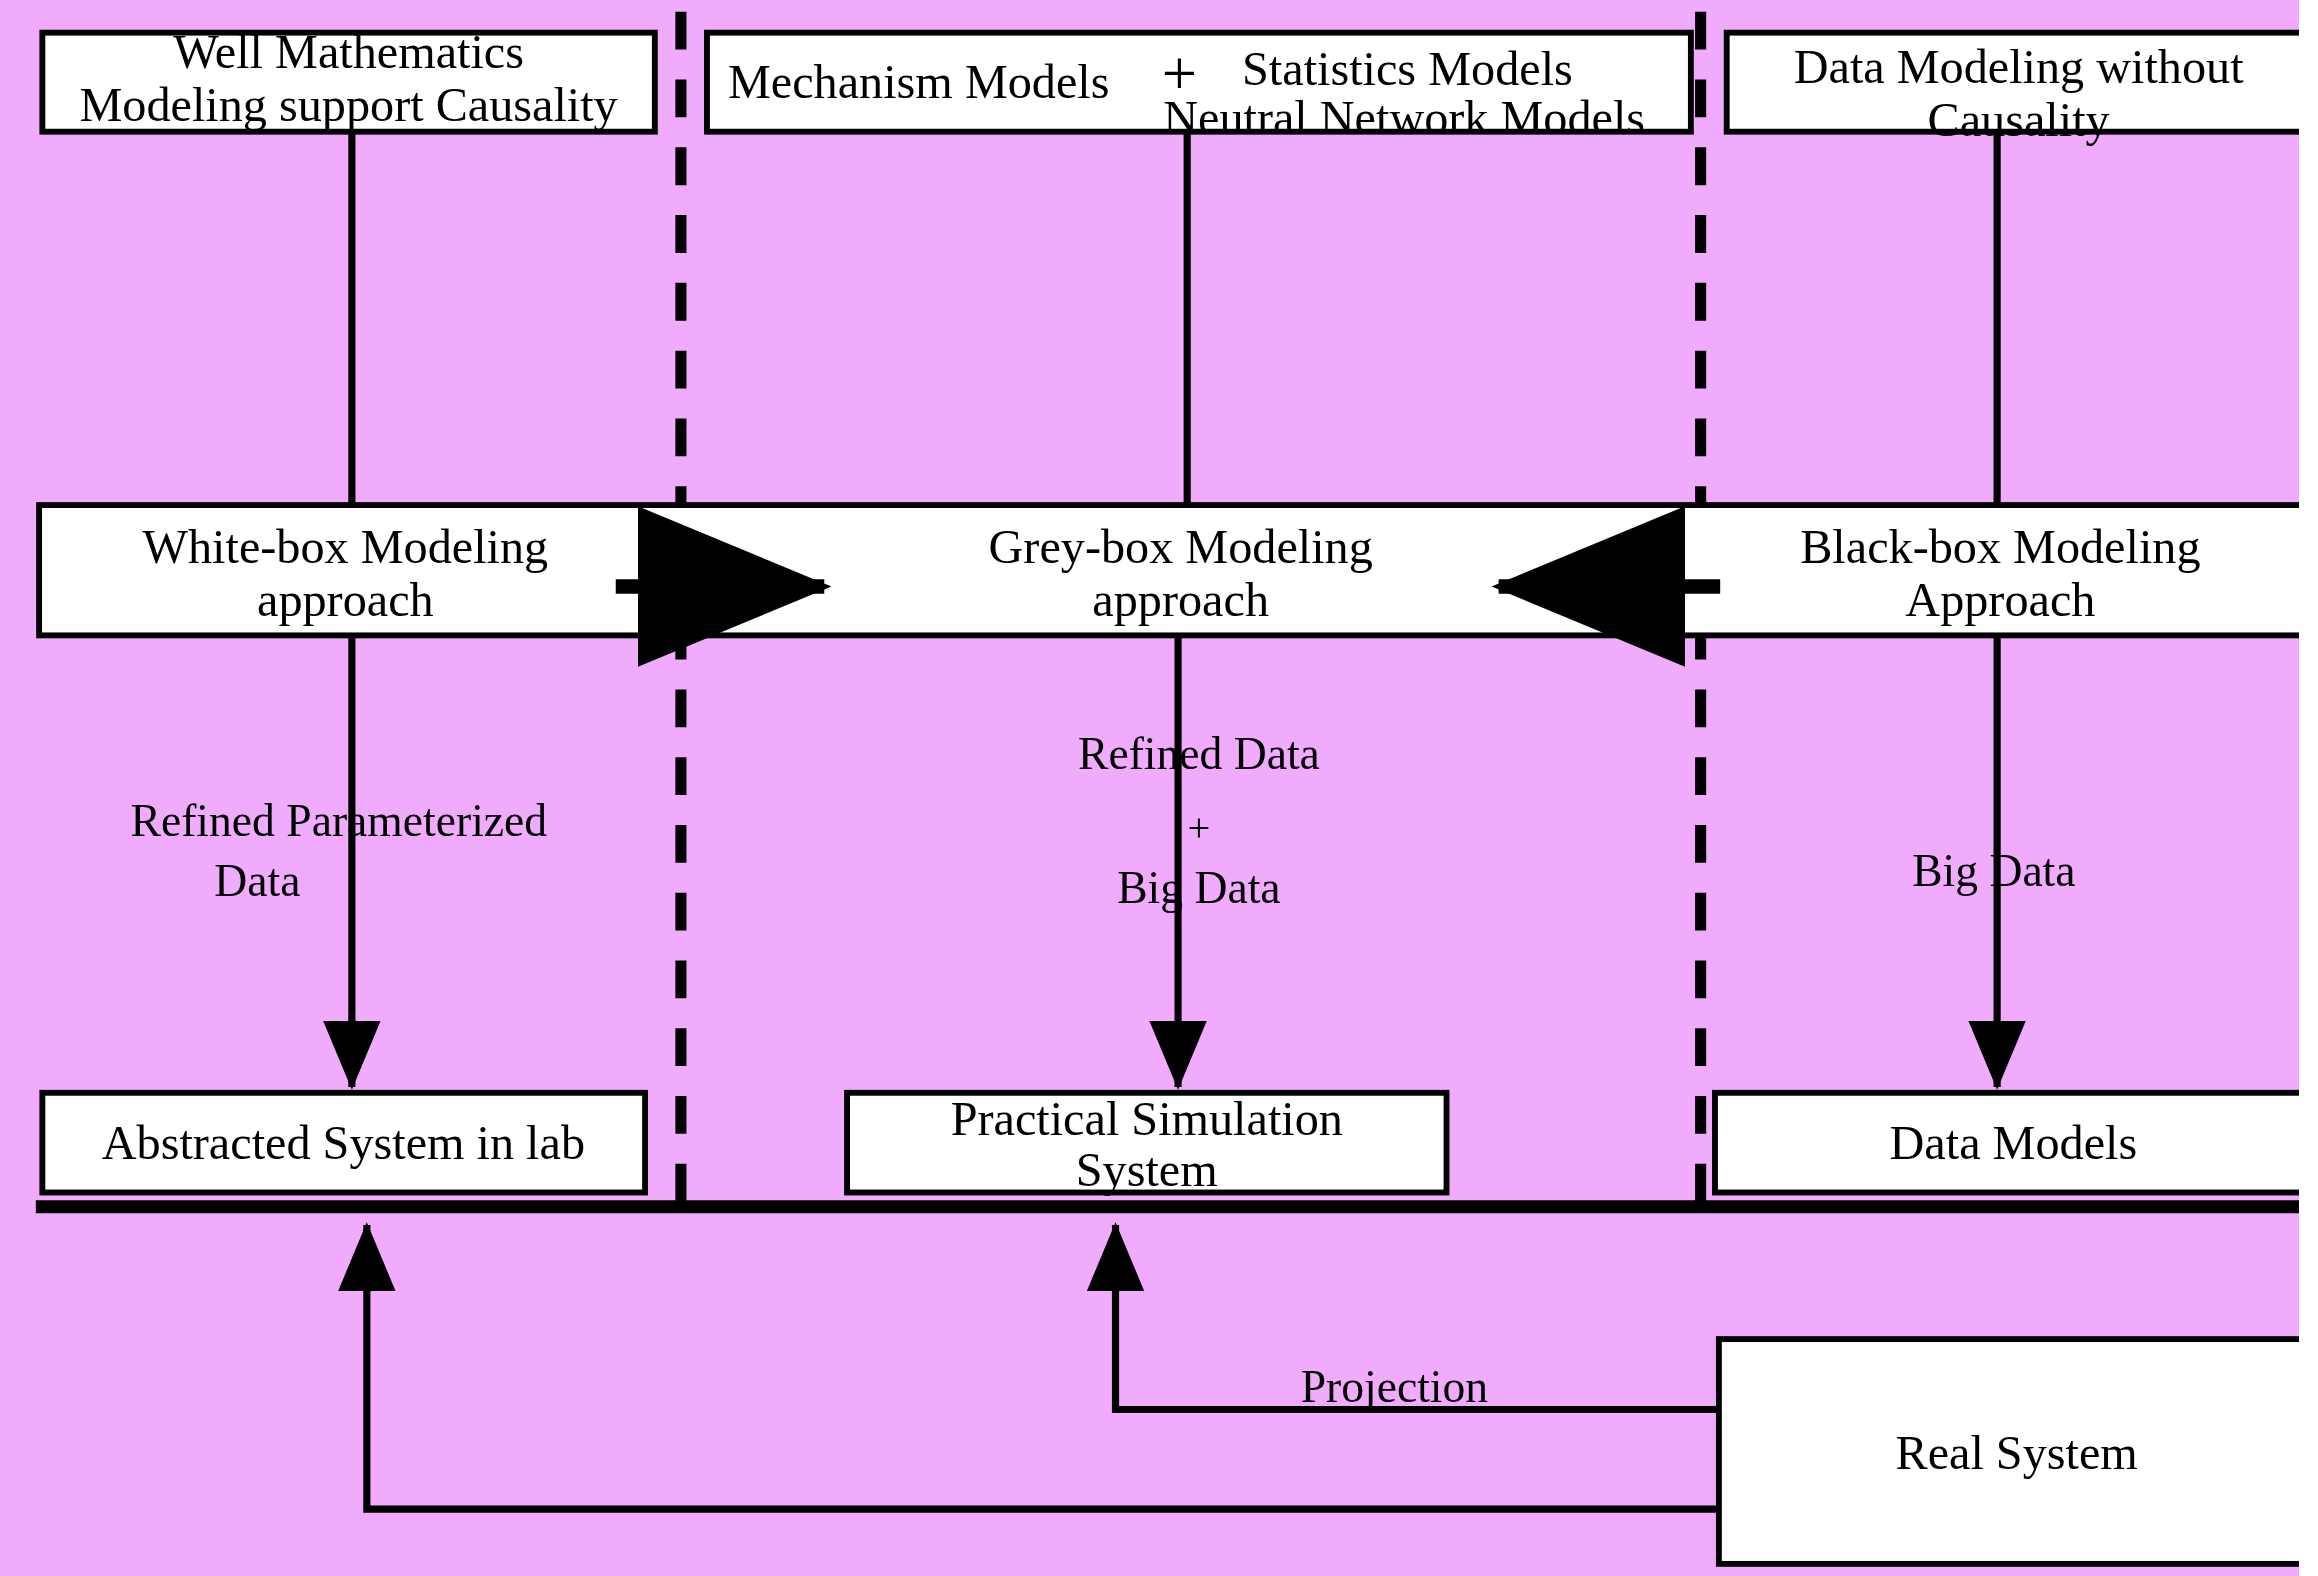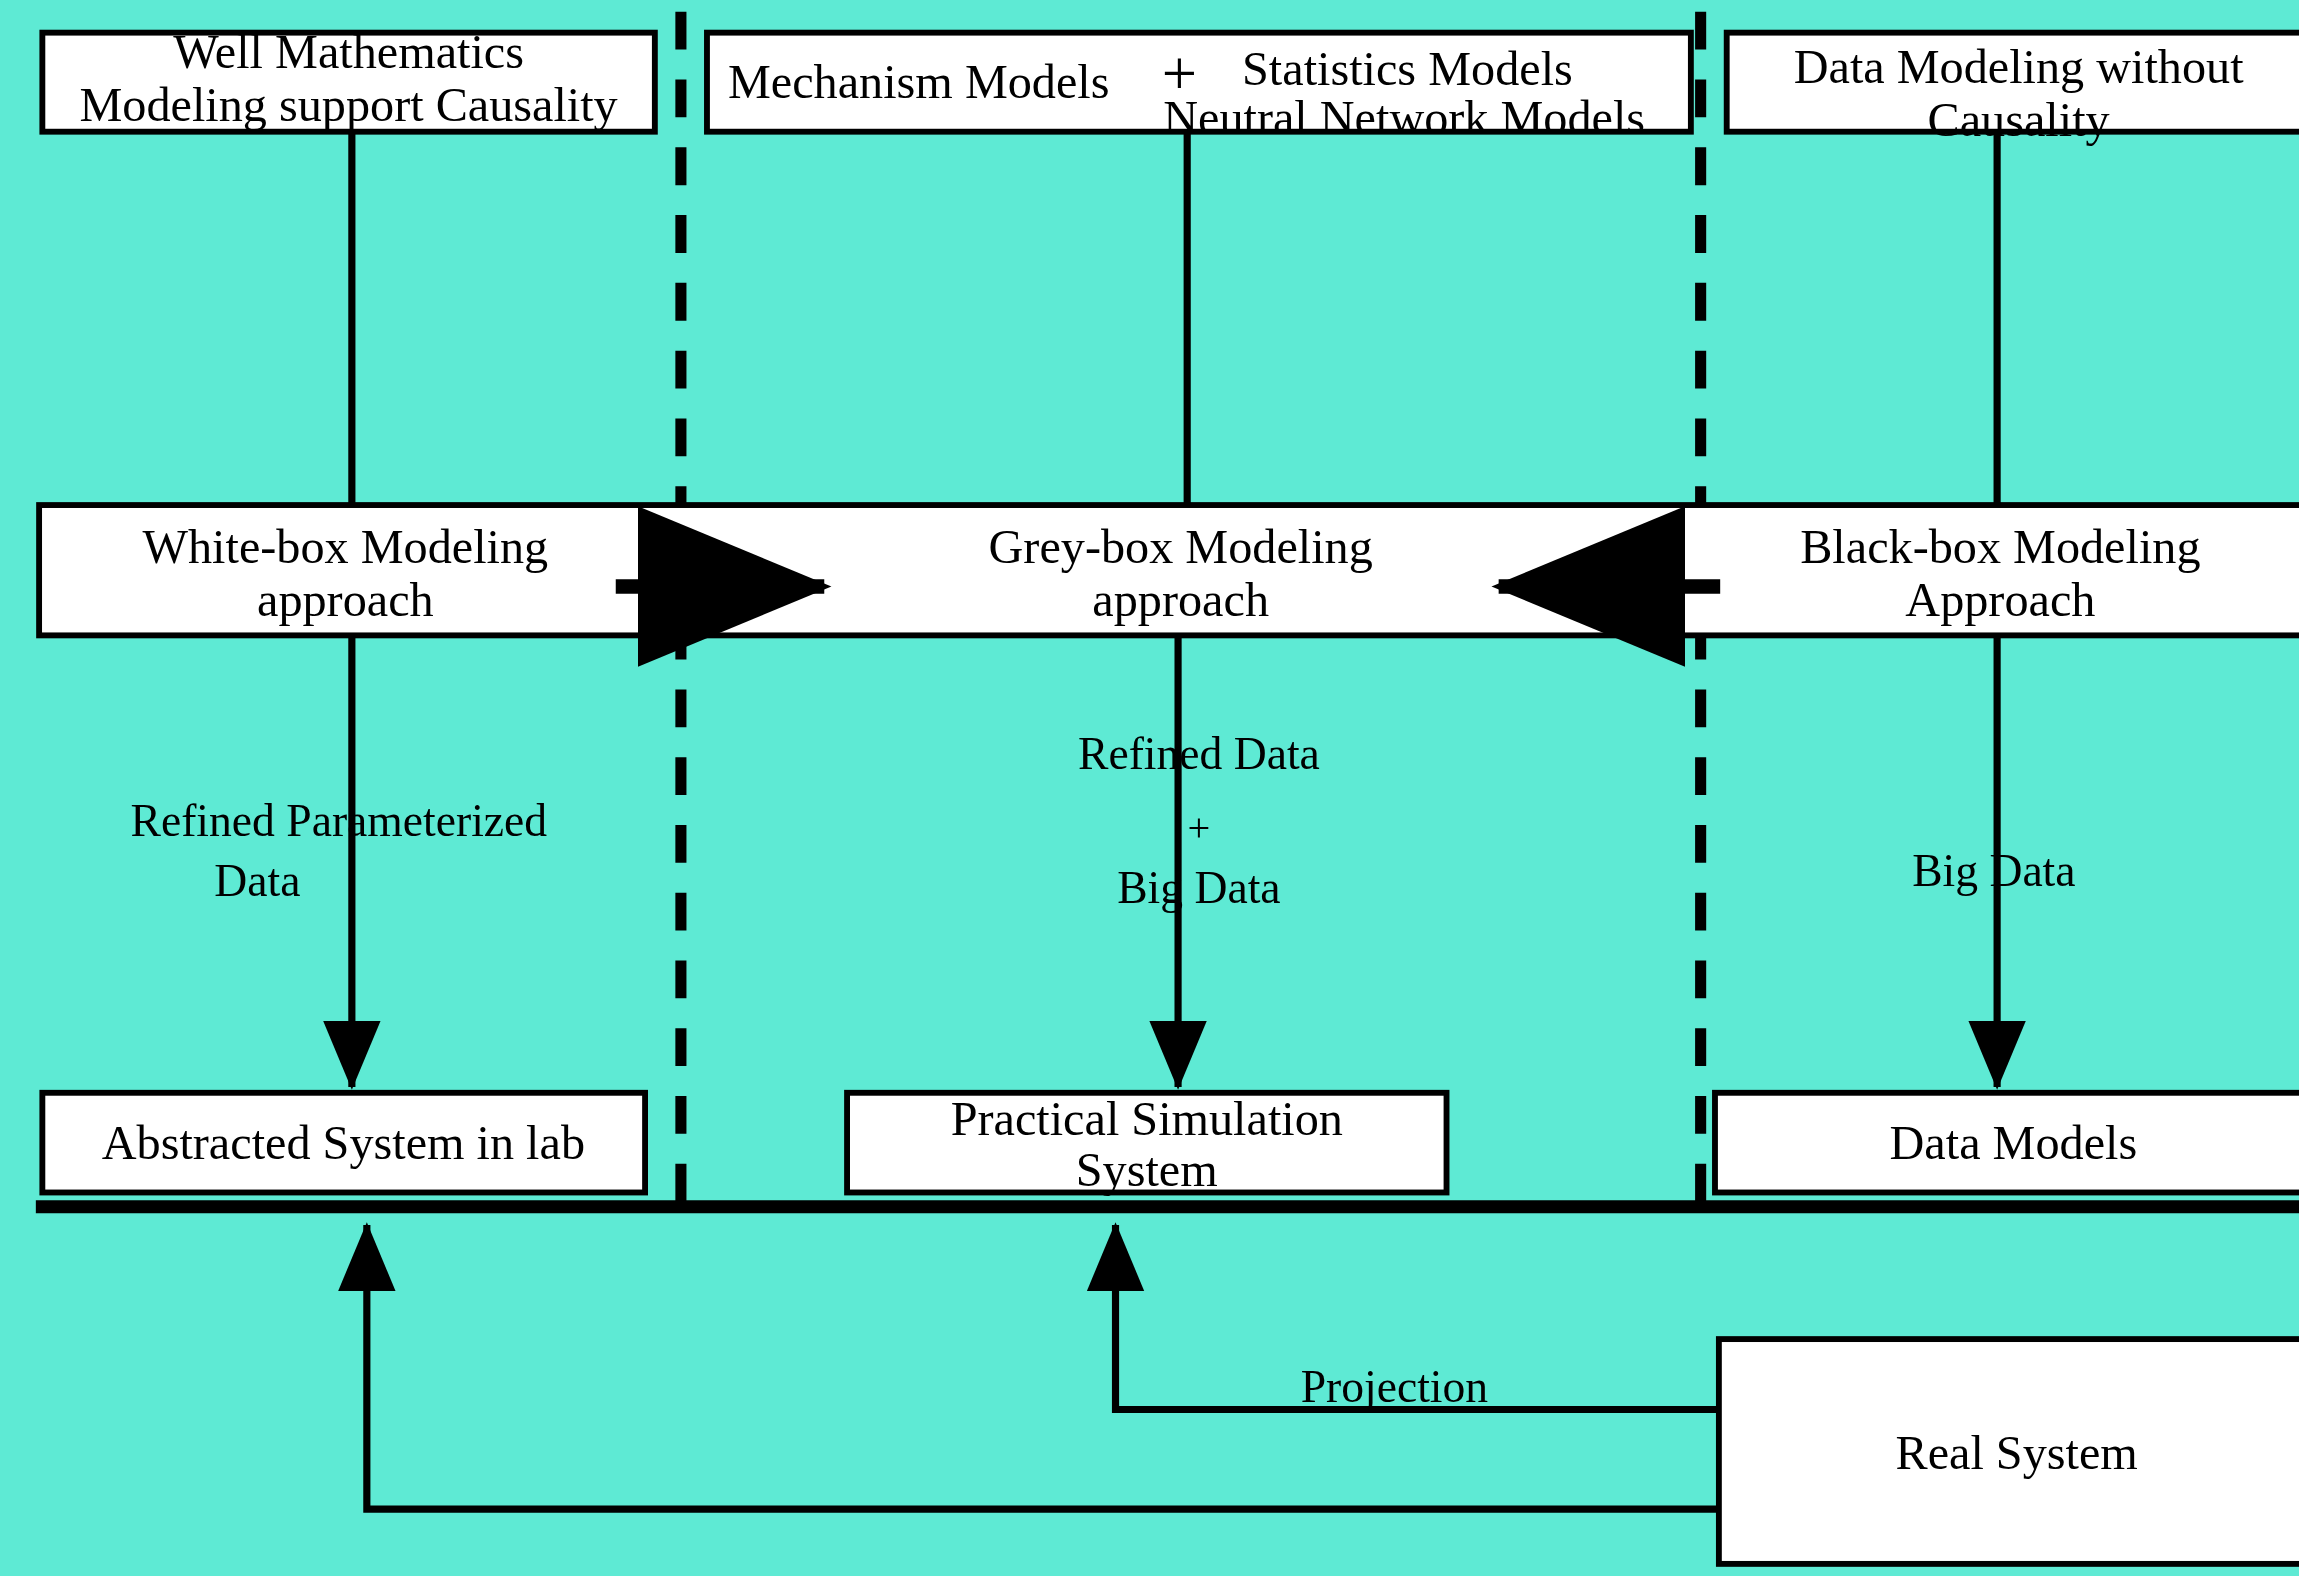--- a/index.html
+++ b/index.html
@@ -1,17 +1,17 @@
 <!DOCTYPE html>
 <html style="font-size:10.4px"><head>
 <meta charset="utf-8">
 <style>
   html,body{margin:0;padding:0;background:#ffffff;}
   body{font-family:"Liberation Serif","DejaVu Serif",serif;}
-  #stage{position:relative;width:2299px;height:1577px;background:#5eead4;overflow:hidden;}
+  #stage{position:relative;width:2299px;height:1577px;background:#f0abfc;overflow:hidden;}
   svg{position:absolute;top:0;left:0;width:2319px;height:1577px;}
   .tx{font-family:"Liberation Serif","DejaVu Serif",serif;fill:#000;text-anchor:middle;}
   .t-box{font-size:74px;}
   .t-band{font-size:74px;}
   .t-edge{font-size:70px;}
   .t-plus-big{font-size:96px;}
   .t-plus-sm{font-size:62px;}
 </style>
 </head>
 <body>

